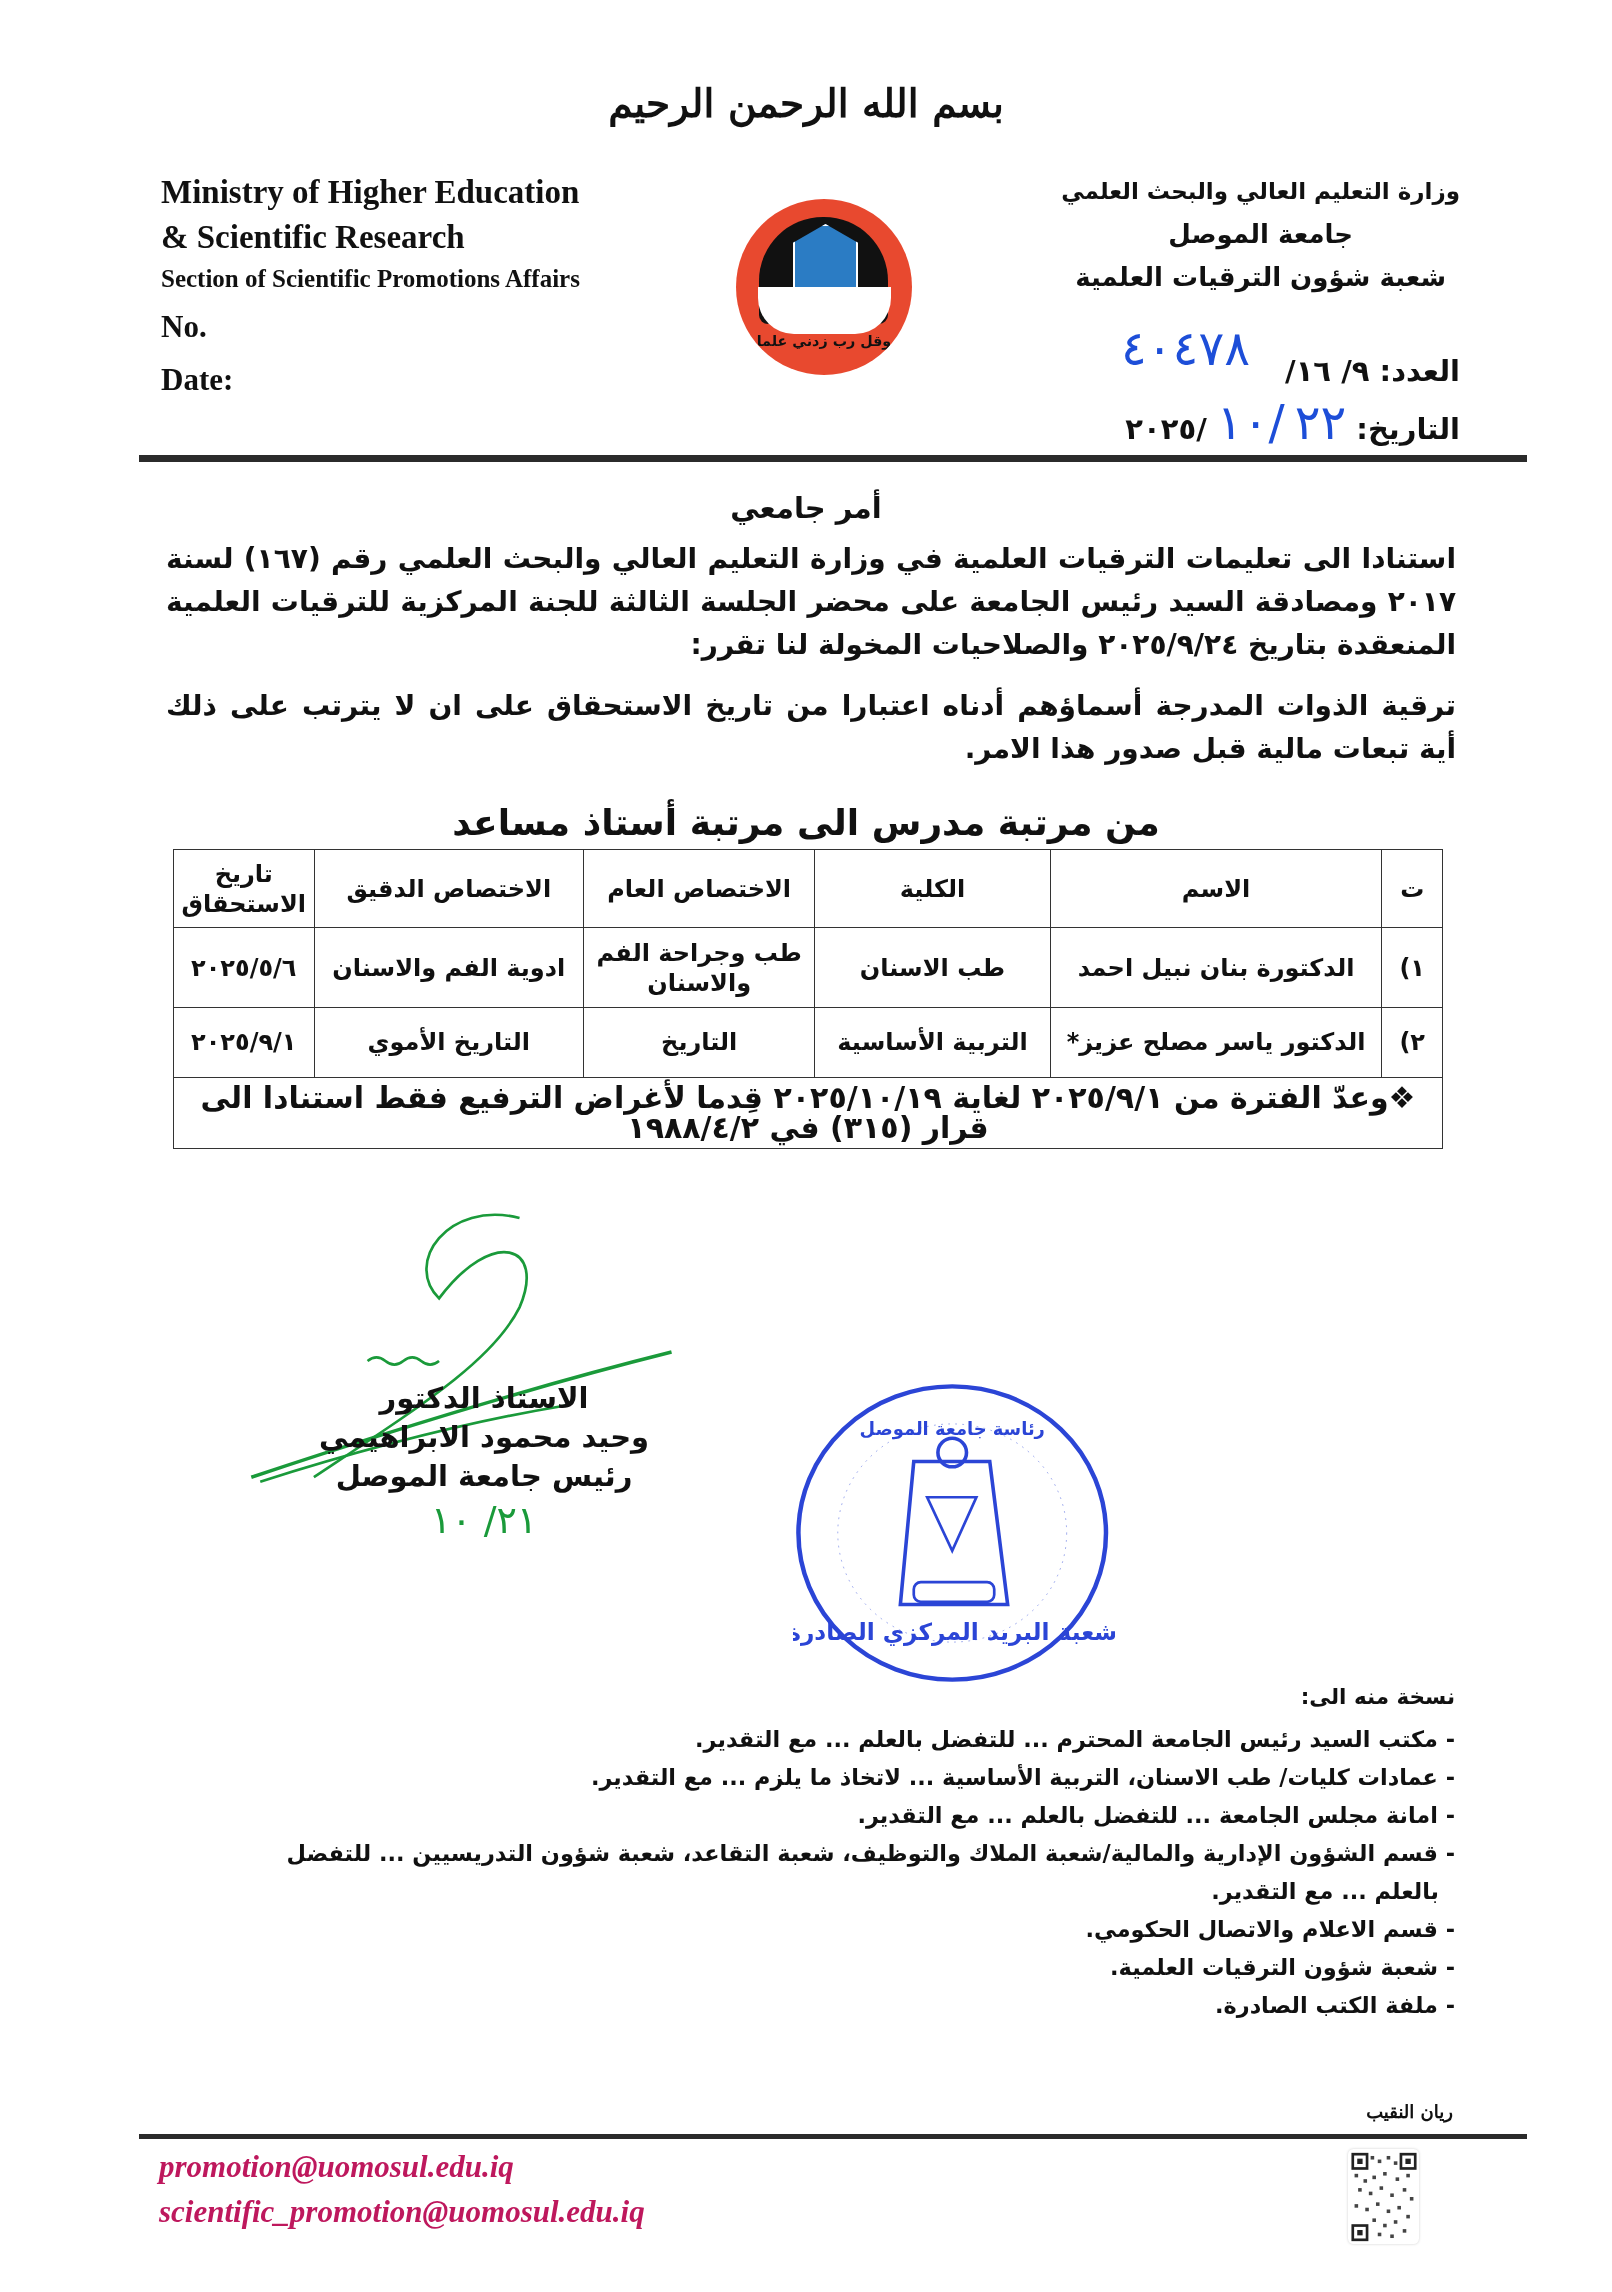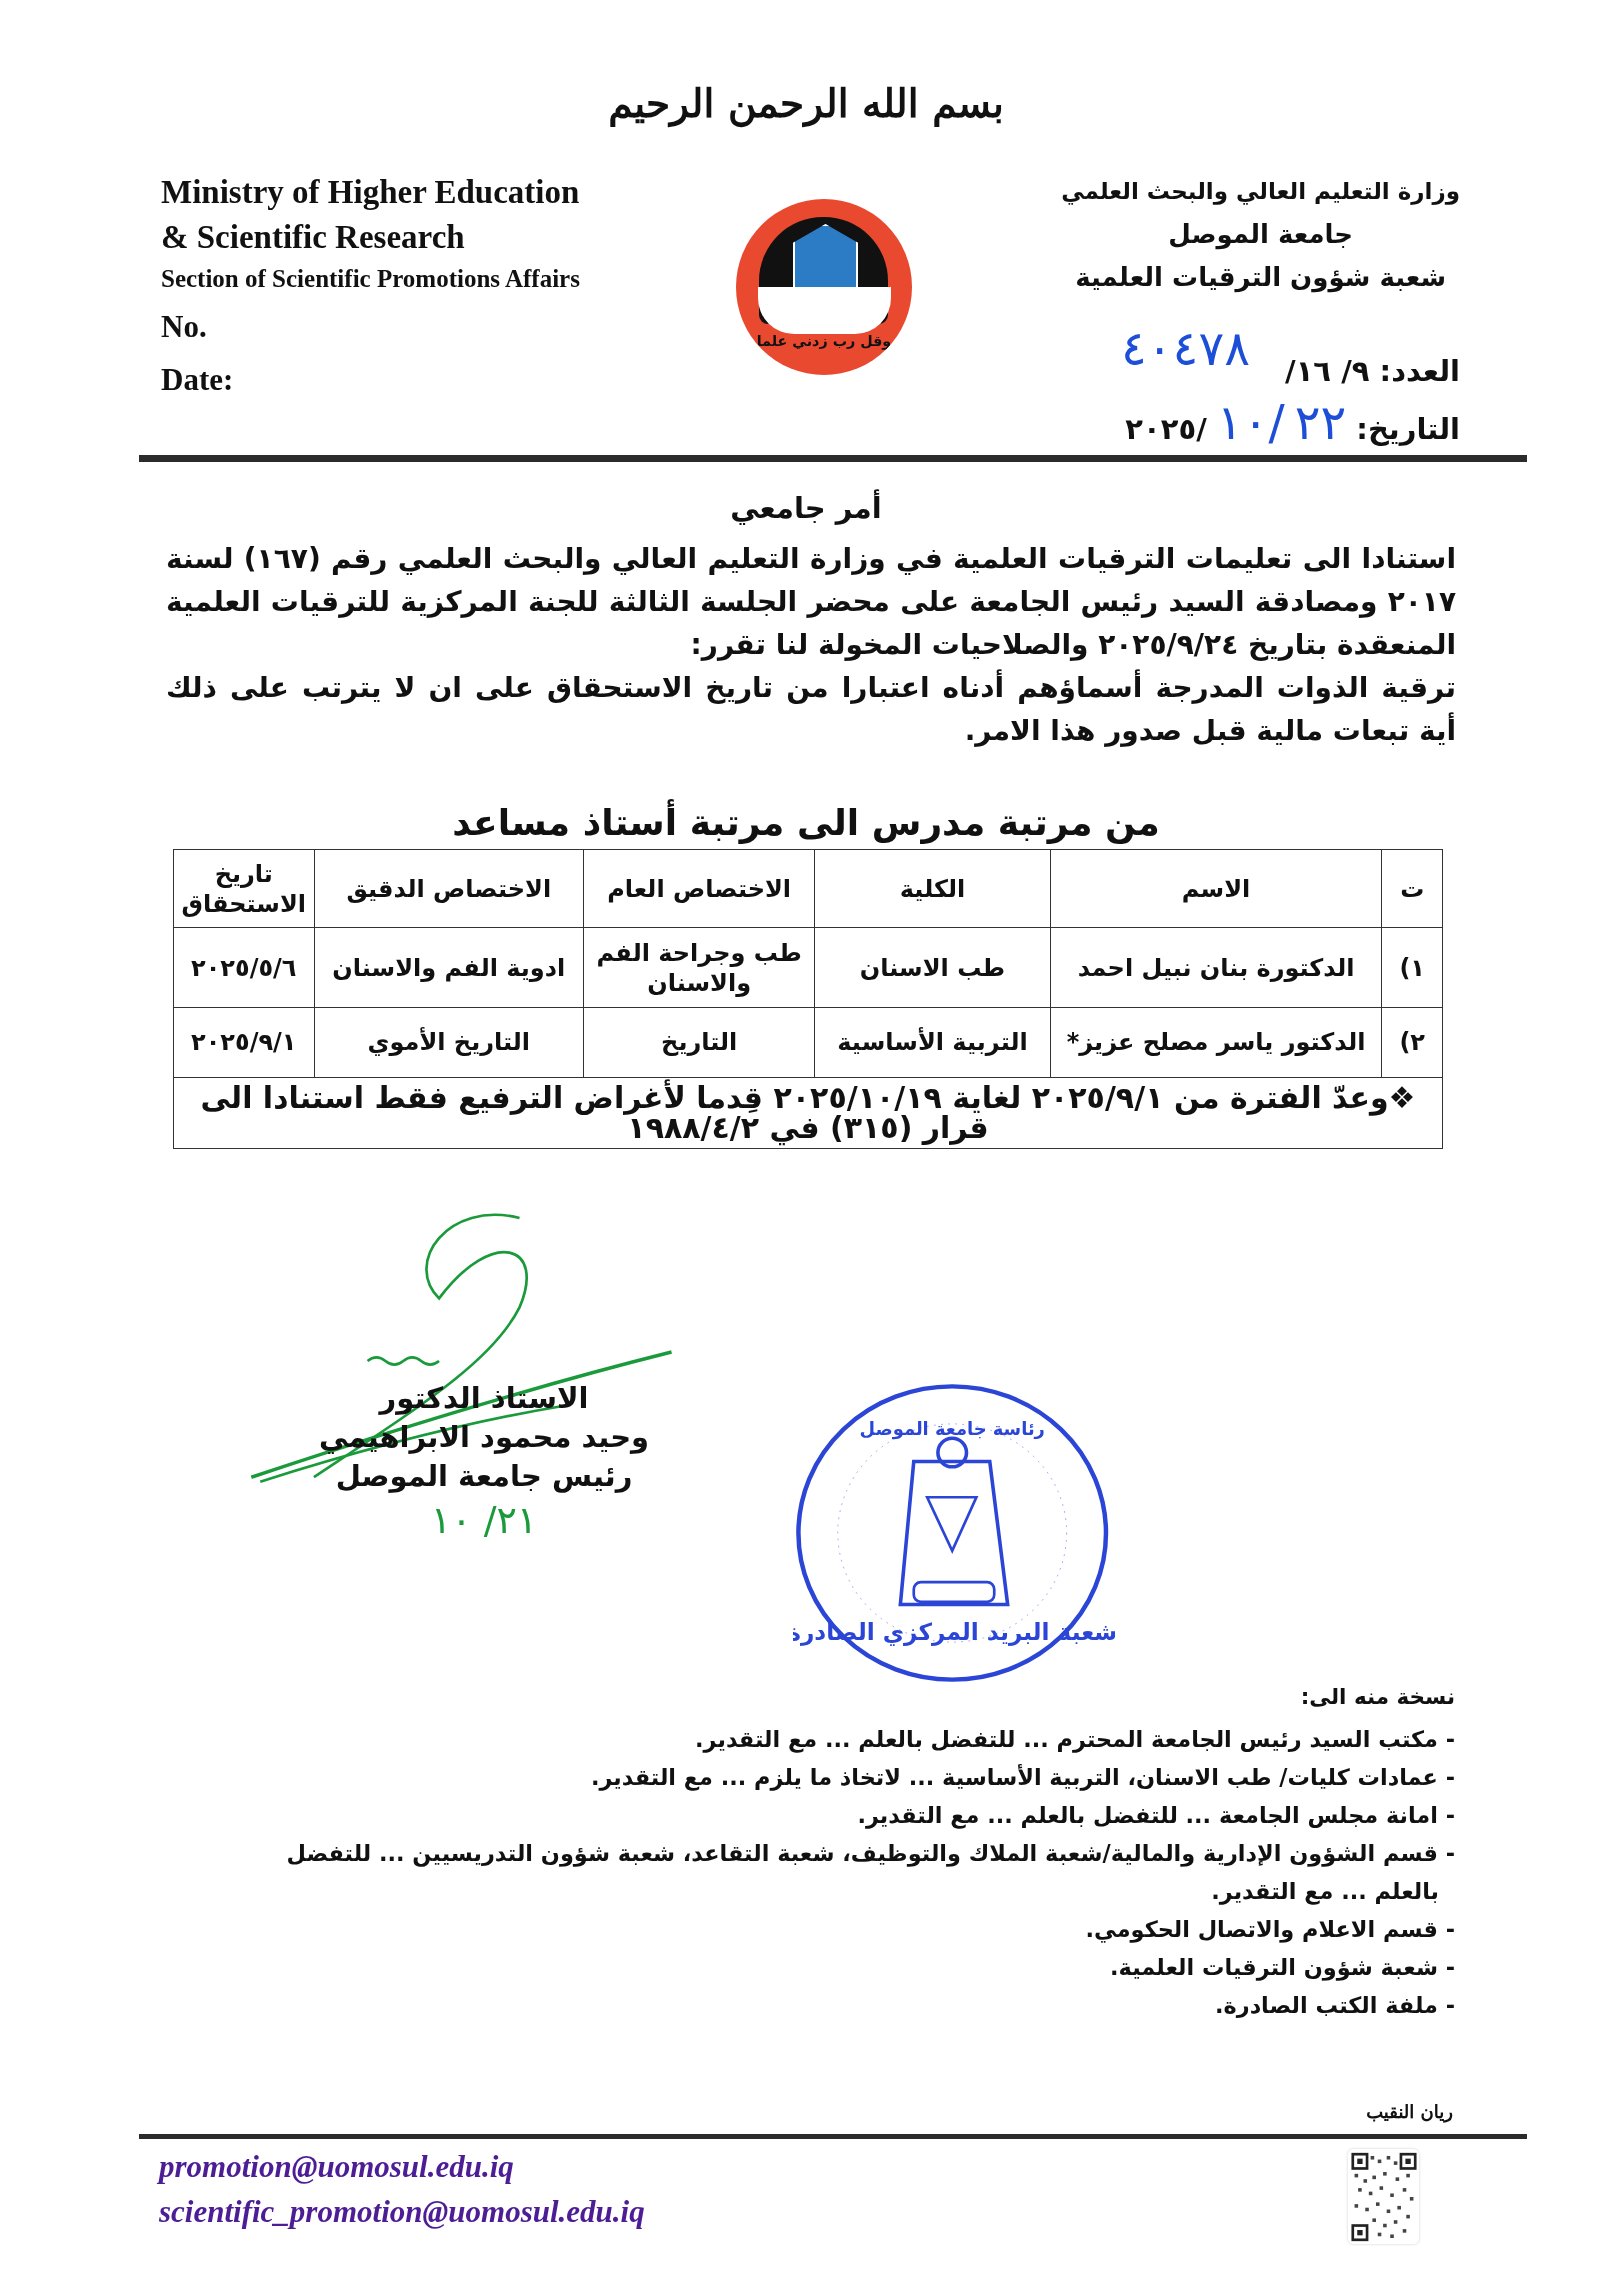--- a/index.html
+++ b/index.html
@@ -53,21 +53,21 @@
   .c-gen { width: 215px; } .c-spec { width: 253px; } .c-date { width: 122px; }
   .sig-block { left: 296px; top: 1379px; width: 376px; direction: rtl; text-align: center; font-weight: bold; font-size: 29px; line-height: 39px; }
   .sig-date { color: #1a9a3a; font-size: 38px; font-weight: normal; line-height: 48px; }
   .signature { left: 224px; top: 1209px; width: 448px; height: 304px; }
   .stamp { left: 793px; top: 1381px; width: 322px; height: 304px; }
   .cc { left: 161px; width: 1294px; top: 1684px; direction: rtl; font-weight: bold; font-size: 22.4px; }
   .cc .head { font-size: 21.5px; margin-bottom: 10.7px; }
   .cc .item { line-height: 38px; }
   .cc .item.cont { padding-right: 16px; }
   .typist { right: 159px; top: 2069px; font-size: 18px; font-weight: bold; direction: rtl; font-family: "DejaVu Serif", serif; margin-top: 32px; }
-  .email { left: 159px; font-family: "Liberation Serif", serif; font-style: italic; font-weight: bold; color: #4c1d95; font-size: 31px; }
+  .email { left: 159px; font-family: "Liberation Serif", serif; font-style: italic; font-weight: bold; color: #be185d; font-size: 31px; }
   .qr { left: 1348px; top: 2149px; width: 66px; height: 90px; background: #fff; border-radius: 5.4px; box-shadow: 0 0 2.7px #ccc; padding: 2.7px; }
 </style>
 </head>
 <body>
 
 <div class="abs bismillah">بسم الله الرحمن الرحيم</div>
 
 <div class="abs en-head">
   <div class="en-l1">Ministry of Higher Education</div>
   <div class="en-l1">&amp; Scientific Research</div>
@@ -99,21 +99,21 @@
   <span class="hand-blue">٢٢</span>
   <span class="hand-blue">/١٠</span>
   <span>/٢٠٢٥</span>
 </div>
 
 <div class="abs rule" style="top:455px;"></div>
 
 <div class="abs title">أمر جامعي</div>
 <div class="abs body-text">
   <p>استنادا الى تعليمات الترقيات العلمية في وزارة التعليم العالي والبحث العلمي رقم (١٦٧) لسنة ٢٠١٧ ومصادقة السيد رئيس الجامعة على محضر الجلسة الثالثة للجنة المركزية للترقيات العلمية المنعقدة بتاريخ ٢٠٢٥/٩/٢٤ والصلاحيات المخولة لنا تقرر:</p>
-  <p style="margin-top:0;">ترقية الذوات المدرجة أسماؤهم أدناه اعتبارا من تاريخ الاستحقاق على ان لا يترتب على ذلك أية تبعات مالية قبل صدور هذا الامر.</p>
+  <p style="margin-top:18px;">ترقية الذوات المدرجة أسماؤهم أدناه اعتبارا من تاريخ الاستحقاق على ان لا يترتب على ذلك أية تبعات مالية قبل صدور هذا الامر.</p>
 </div>
 <div class="abs subtitle">من مرتبة مدرس الى مرتبة أستاذ مساعد</div>
 
 <table class="grid">
   <thead>
     <tr>
       <th class="c-no">ت</th>
       <th class="c-name">الاسم</th>
       <th class="c-col">الكلية</th>
       <th class="c-gen">الاختصاص العام</th>

